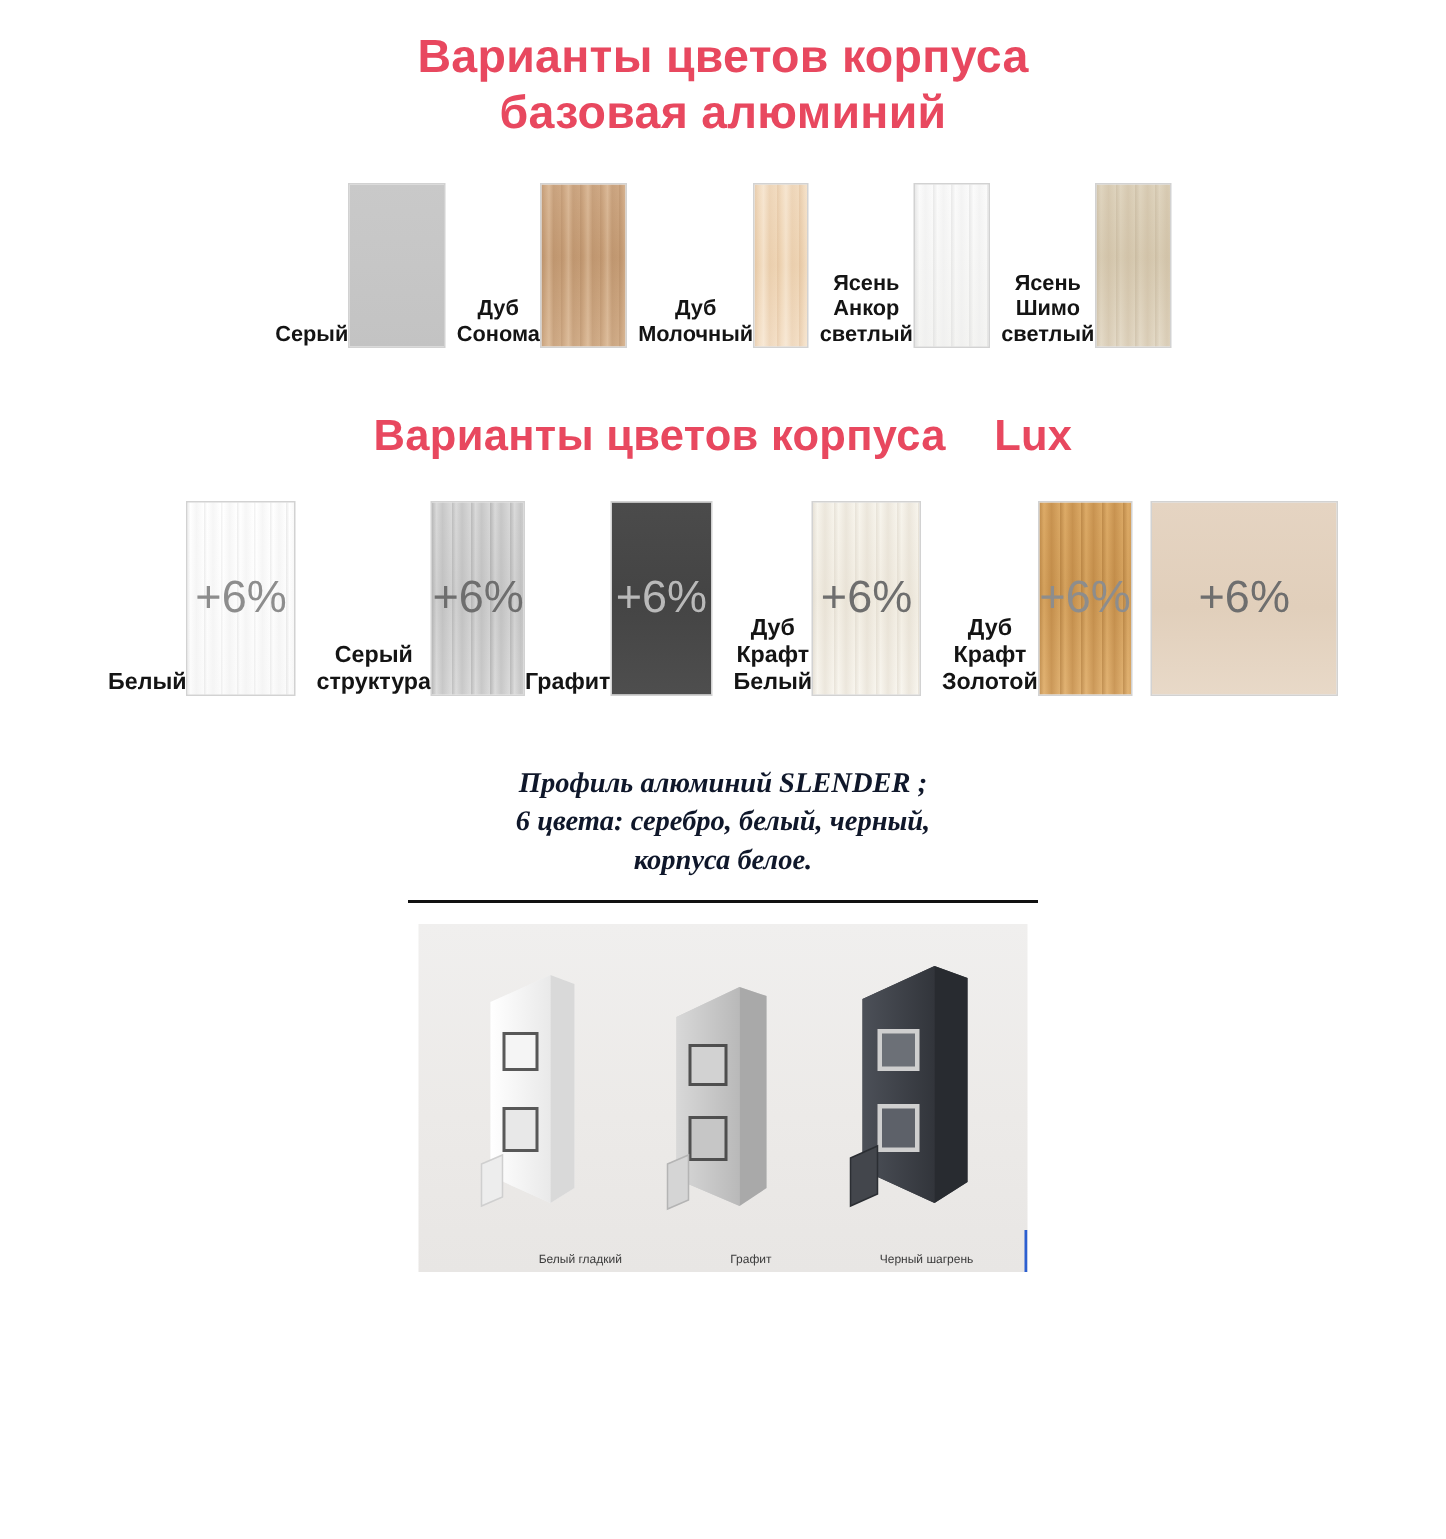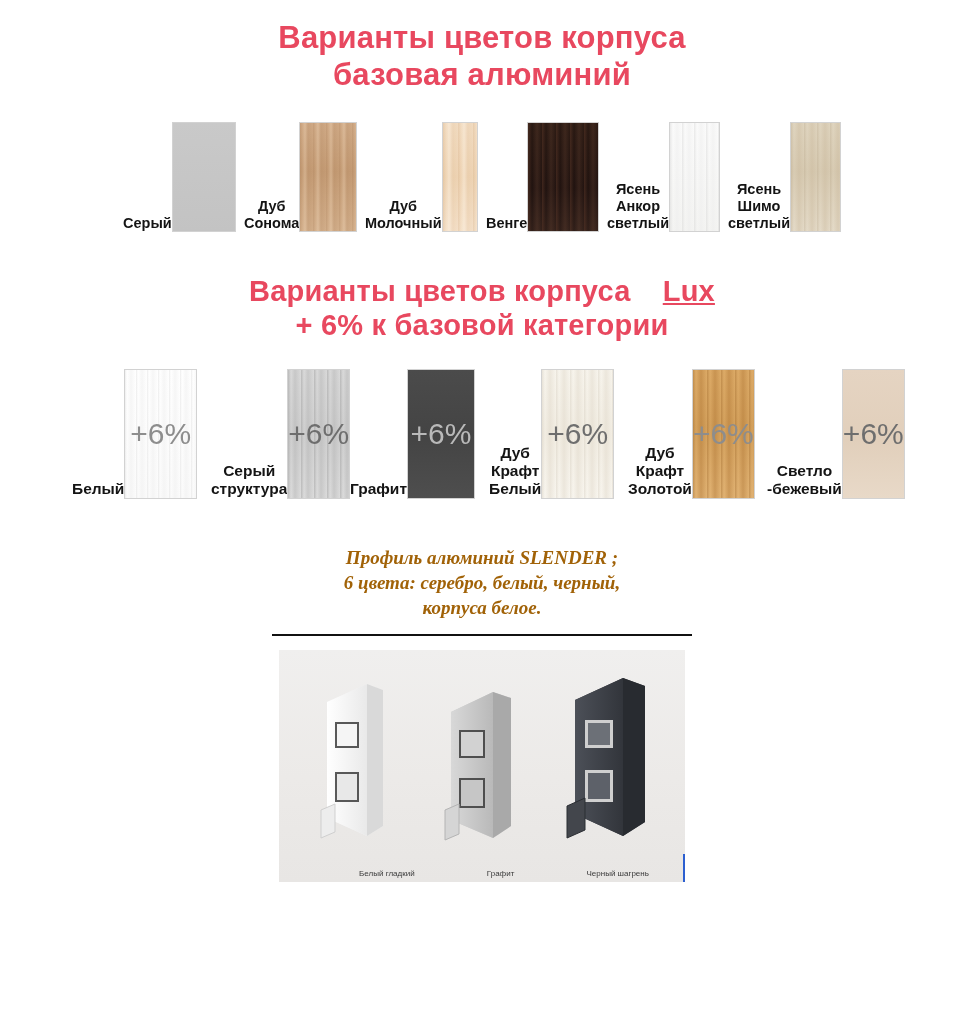--- a/index.html
+++ b/index.html
@@ -33,21 +33,20 @@
     color: #e8485f;
     font-size: 31px;
     padding-top: 20px;
   }
   .heading-2 {
     color: #e8485f;
     font-size: 29px;
     padding-top: 8px;
   }
   .underline-word {
-    text-decoration: underline;
     margin-left: 24px;
   }
 
   
   .swatch-row {
     display: flex;
     justify-content: center;
     align-items: flex-start;
   }
 
@@ -191,21 +190,21 @@
 
   
   .profile-section { margin-top: 46px; }
   .profile-caption {
     text-align: center;
     font-family: "Liberation Serif", serif;
     font-style: italic;
     font-weight: bold;
     font-size: 19px;
     line-height: 1.32;
-    color: #a16207;
+    color: #0f172a;
   }
   .profile-rule {
     width: 420px;
     height: 2px;
     background: #111;
     margin: 14px auto 0 auto;
   }
   .profile-image {
     width: 406px;
     height: 232px;
@@ -255,24 +254,20 @@
 Сонома</div>
       <div class="swatch-box tx-sonoma"></div>
     </div>
 
     <div class="swatch-cell">
       <div class="swatch-label">Дуб
 Молочный</div>
       <div class="swatch-box tx-milk"></div>
     </div>
 
-    <div class="swatch-cell">
-      <div class="swatch-label">Венге</div>
-      <div class="swatch-box tx-wenge"></div>
-    </div>
 
     <div class="swatch-cell">
       <div class="swatch-label">Ясень
 Анкор
 светлый</div>
       <div class="swatch-box tx-ankor"></div>
     </div>
 
     <div class="swatch-cell">
       <div class="swatch-label">Ясень
@@ -280,21 +275,20 @@
 светлый</div>
       <div class="swatch-box tx-shimo"></div>
     </div>
 
   </div>
 
   <div class="heading heading-2" style="margin-top:34px;">
     <div>
       <span>Варианты цветов корпуса </span><span class="underline-word">Lux</span>
     </div>
-    <div>+ 6% к базовой категории</div>
   </div>
 
   <div class="swatch-row lux-row">
 
     <div class="swatch-cell">
       <div class="swatch-label">Белый</div>
       <div class="swatch-box tx-white">
         <span class="pct light">+6%</span>
       </div>
     </div>
@@ -326,22 +320,20 @@
     <div class="swatch-cell">
       <div class="swatch-label">Дуб
 Крафт
 Золотой</div>
       <div class="swatch-box tx-kraftgold">
         <span class="pct light">+6%</span>
       </div>
     </div>
 
     <div class="swatch-cell">
-      <div class="swatch-label">Светло
--бежевый</div>
       <div class="swatch-box tx-beige">
         <span class="pct">+6%</span>
       </div>
     </div>
 
   </div>
 
   <div class="profile-section">
     <div class="profile-caption">
       <div>Профиль алюминий SLENDER ;</div>

